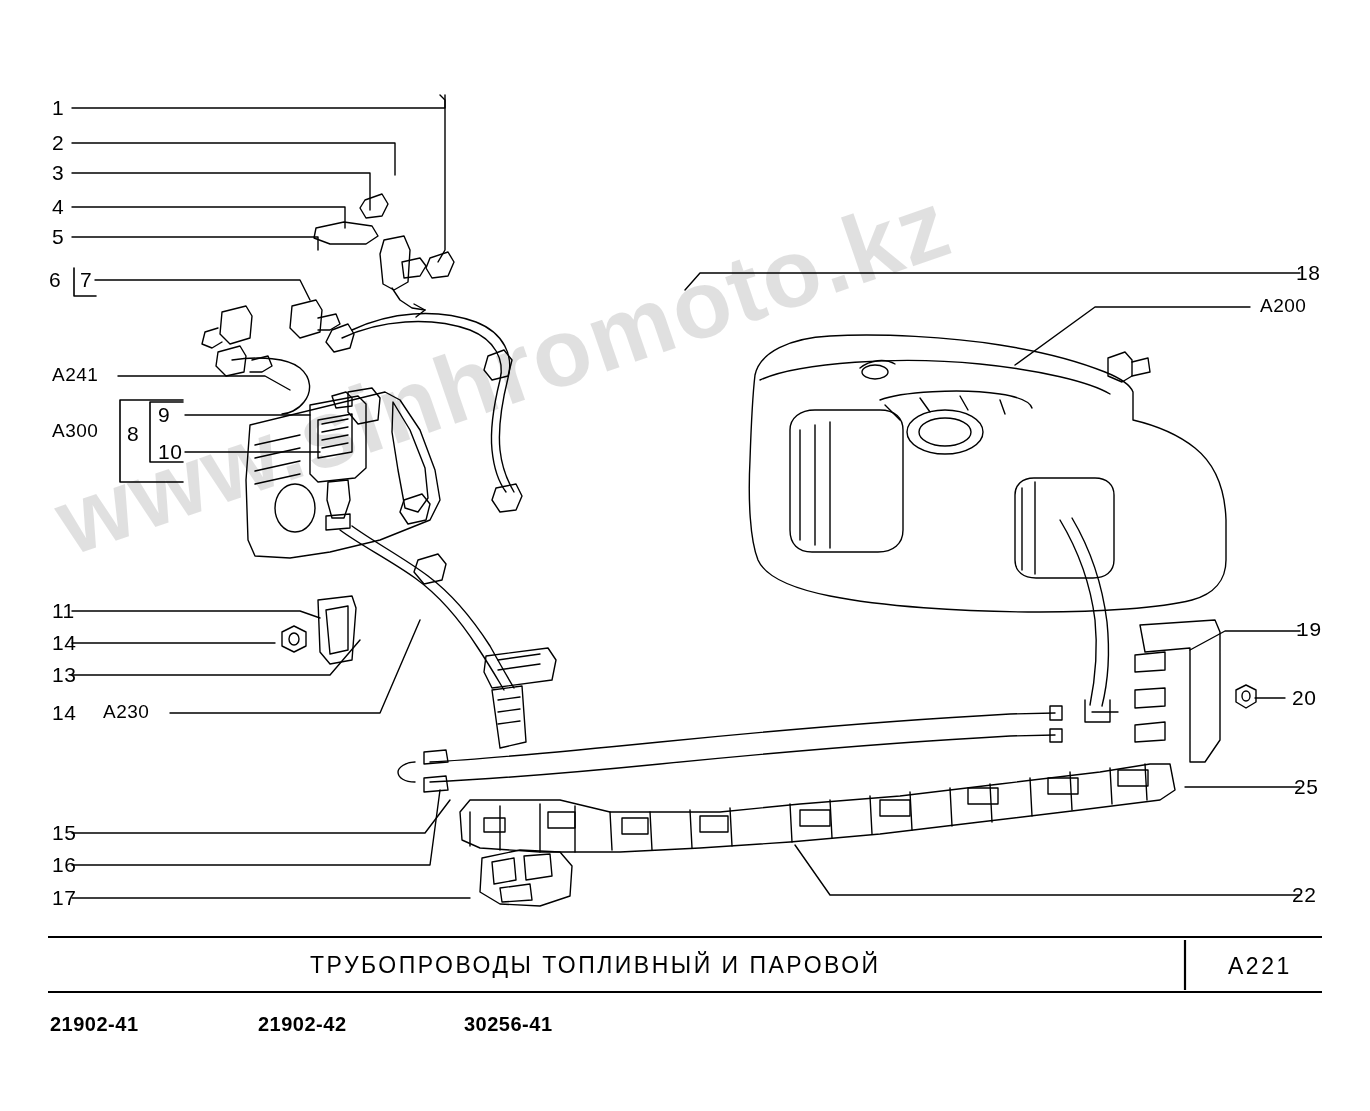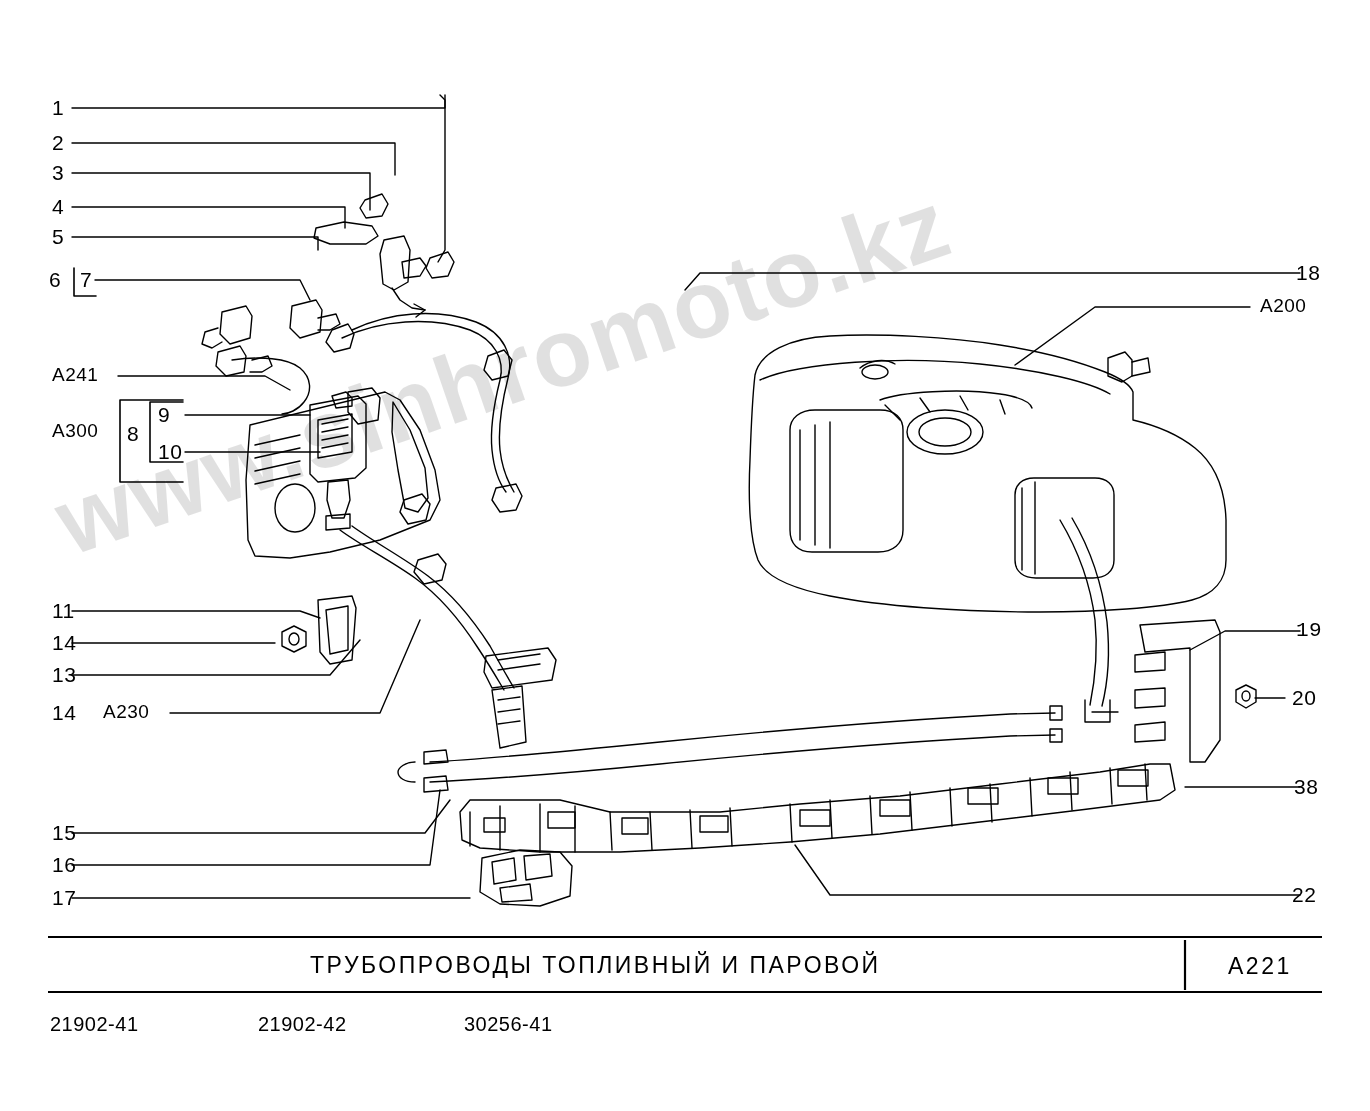--- a/index.html
+++ b/index.html
@@ -46,20 +46,21 @@
     font-family: "Liberation Sans", sans-serif;
     white-space: nowrap;
     text-align: center;
   }
   .footer-code {
     position: absolute;
     font-size: 20px;
     font-family: "Liberation Sans", sans-serif;
     letter-spacing: 0.5px;
     white-space: nowrap;
+    font-weight: bold;
   }
   .watermark {
     position: absolute;
     z-index: 4;
     left: 60px;
     top: 470px;
     width: 1260px;
     text-align: left;
     font-family: "Liberation Sans", sans-serif;
     font-size: 96px;
@@ -263,21 +264,21 @@
     <div class="lbl code" style="left:103px; top:701px;">A230</div>
 
     <div class="lbl num" style="left:52px; top:821px;">15</div>
     <div class="lbl num" style="left:52px; top:853px;">16</div>
     <div class="lbl num" style="left:52px; top:886px;">17</div>
 
     <div class="lbl num" style="left:1296px; top:261px;">18</div>
     <div class="lbl code" style="left:1260px; top:295px;">A200</div>
     <div class="lbl num" style="left:1296px; top:619px;font-family:Liberation Mono, monospace;">19</div>
     <div class="lbl num" style="left:1292px; top:686px;">20</div>
-    <div class="lbl num" style="left:1294px; top:775px;">38</div>
+    <div class="lbl num" style="left:1294px; top:775px;">25</div>
     <div class="lbl num" style="left:1292px; top:883px;">22</div>
 
     <div class="title-text" style="left:310px; top:952px;">ТРУБОПРОВОДЫ ТОПЛИВНЫЙ И ПАРОВОЙ</div>
     <div class="title-text" style="left:1228px; top:953px;">A221</div>
 
     <div class="footer-code" style="left:50px;  top:1013px;">21902-41</div>
     <div class="footer-code" style="left:258px; top:1013px;">21902-42</div>
     <div class="footer-code" style="left:464px; top:1013px;">30256-41</div>
   </div>
 

